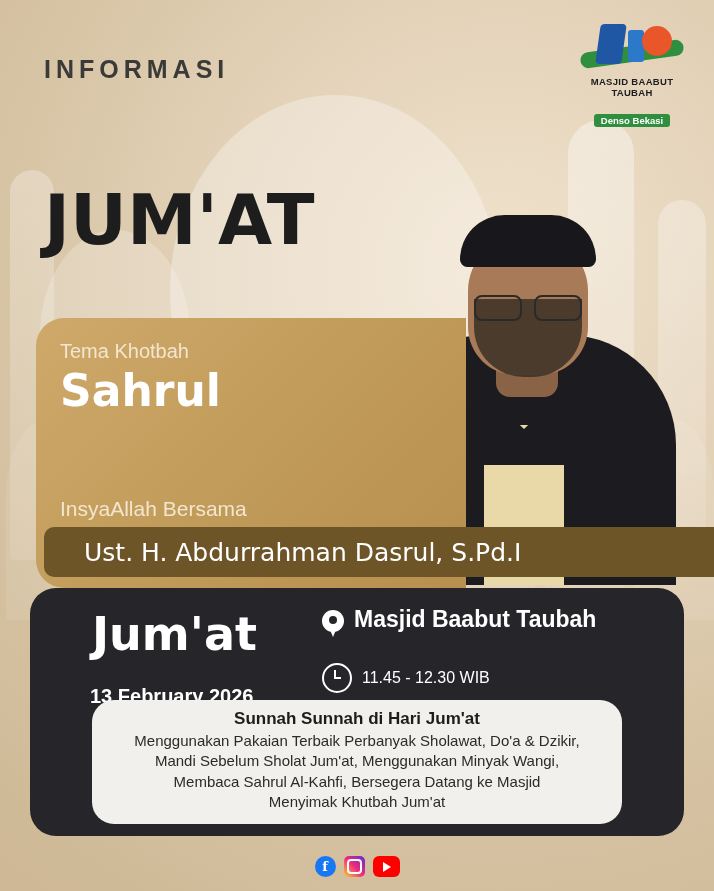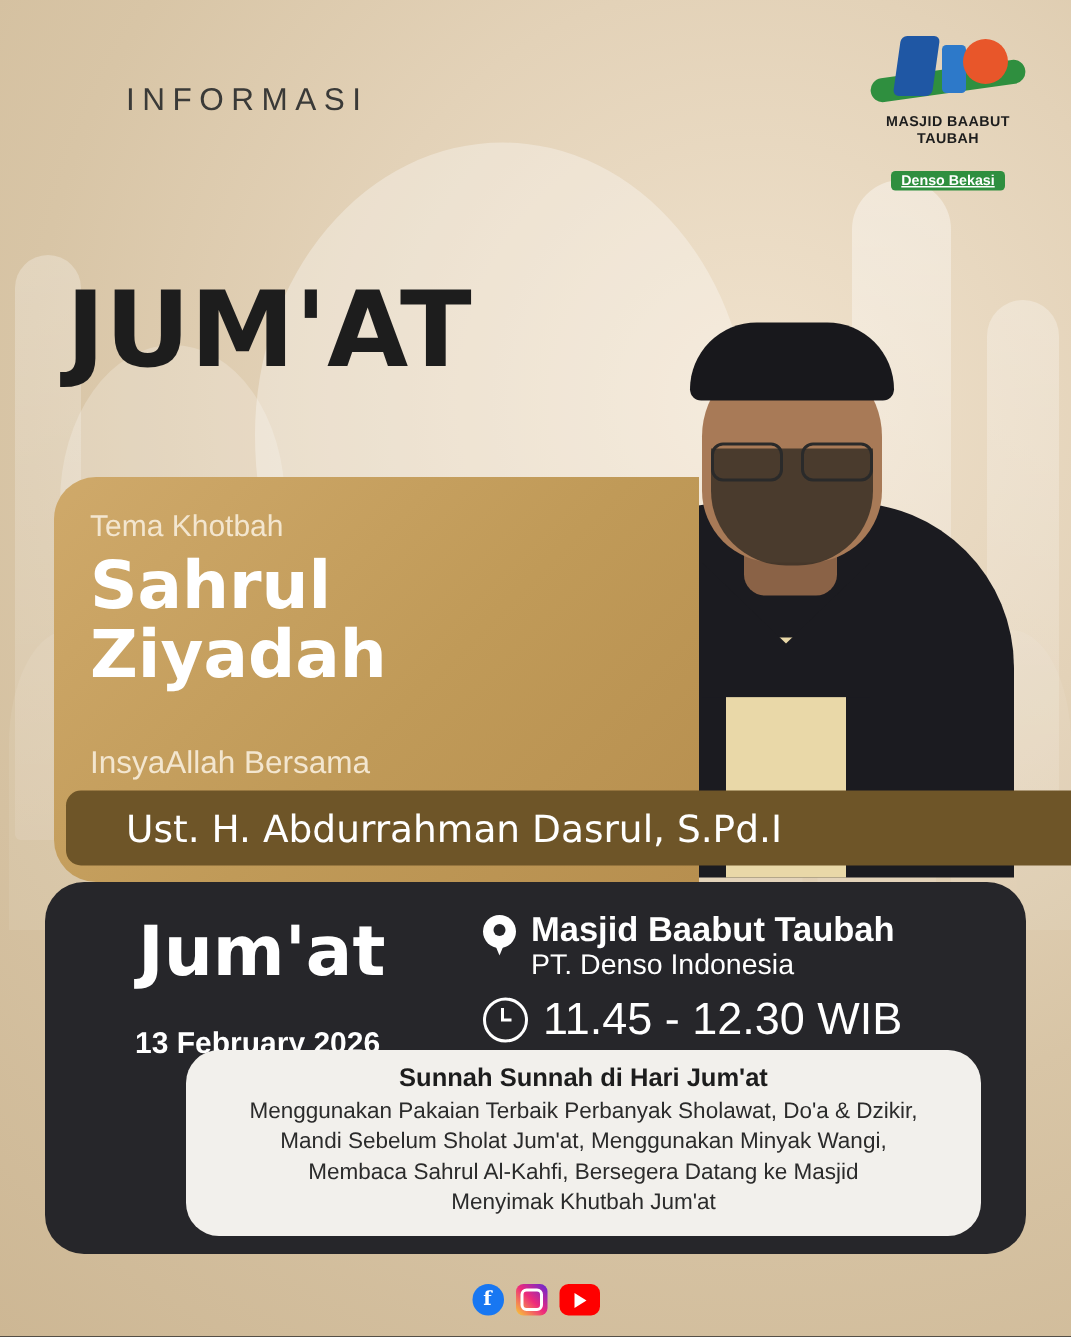--- a/index.html
+++ b/index.html
@@ -58,21 +58,21 @@
   }
   .arch{
     flex:1;height:200px;
     border-radius:50% 50% 0 0 / 38% 38% 0 0;
     background:rgba(255,255,255,0.22);
   }
 
   
   .informasi{
     position:absolute;left:44px;top:55px;
-    font-size:21px;font-weight:normal;letter-spacing:5px;color:#3a3a38;margin-left:40px;
+    font-size:25px;font-weight:bold;letter-spacing:5px;color:#3a3a38;
   }
   .sholat{
     position:absolute;left:40px;top:95px;
     font-size:88px;font-weight:bold;letter-spacing:-1px;color:#1d1d1d;
     line-height:.95;
     font-family:"DejaVu Sans", sans-serif;
   }
   .jumat-big{
     position:absolute;left:44px;top:185px;
     font-size:70px;font-weight:bold;color:#1d1d1d;line-height:1;
@@ -100,21 +100,21 @@
   }
   .logo-blue2{
     position:absolute;left:52px;top:8px;width:16px;height:32px;border-radius:3px;
     background:#2d79c9;
   }
   .logo-name{
     font-size:9.5px;font-weight:bold;color:#1d1d1d;letter-spacing:.3px;margin-top:2px;
   }
   .logo-sub{
     display:inline-block;margin-top:16px;padding:1px 7px;border-radius:3px;
-    background:#2f8f3f;color:#fff;font-size:9.5px;font-weight:bold;text-decoration:underline;
+    background:#2f8f3f;color:#fff;font-size:9.5px;font-weight:bold;
   }
 
   
   .person{
     position:absolute;right:28px;bottom:306px;width:330px;height:430px;
   }
   .person-body{
     position:absolute;left:20px;bottom:0;width:300px;height:250px;
     background:#1b1b20;border-radius:110px 110px 0 0;
   }
@@ -223,26 +223,26 @@
   }
   .clock-icon{
     width:26px;height:26px;border-radius:50%;border:2.5px solid #ffffff;position:relative;flex:none;
   }
   .clock-icon:before{
     content:"";position:absolute;left:10px;top:5px;width:2px;height:8px;background:#fff;
   }
   .clock-icon:after{
     content:"";position:absolute;left:10px;top:12px;width:7px;height:2px;background:#fff;
   }
-  .time-text{font-size:30px;color:#ffffff;}
+  .time-text{font-size:16px;color:#ffffff;}
 
   .sunnah-box{
     position:absolute;left:92px;top:700px;width:530px;
     background:#f2f0ec;border-radius:22px;
-    padding:9px 14px 12px;box-sizing:border-box;text-align:center;margin-left:32px;
+    padding:9px 14px 12px;box-sizing:border-box;text-align:center;
   }
   .sunnah-title{
     font-size:17px;font-weight:bold;color:#1d1d1d;margin-bottom:2px;
   }
   .sunnah-text{
     font-size:15px;color:#2b2b2b;line-height:1.35;
   }
 
   
   .footer{
@@ -305,38 +305,36 @@
     <div class="person-head"></div>
     <div class="person-beard"></div>
     <div class="person-glass"></div>
     <div class="person-cap"></div>
   </div>
 
   <div class="tema-panel"></div>
   <div class="tema-label">Tema Khotbah</div>
   <div class="tema-title">
     <div>Sahrul</div>
-    <div>Ziyadah</div>
   </div>
   <div class="insya">InsyaAllah Bersama</div>
   <div class="ust-bar">
     <span>Ust. H. Abdurrahman Dasrul, S.Pd.I</span>
   </div>
 
   <div class="dark-card"></div>
   <div class="jumat-day">Jum'at</div>
   <div class="date">13 February 2026</div>
 
   <div class="place-wrap">
     <div class="pin-icon">
         <div class="pin-dot"></div>
       </div>
     <div>
       <div class="place-name">Masjid Baabut Taubah</div>
-      <div class="place-sub">PT. Denso Indonesia</div>
     </div>
   </div>
 
   <div class="time-wrap">
     <div class="clock-icon"></div>
     <div class="time-text">11.45 - 12.30 WIB</div>
   </div>
 
   <div class="sunnah-box">
     <div class="sunnah-title">Sunnah Sunnah di Hari Jum'at</div>

